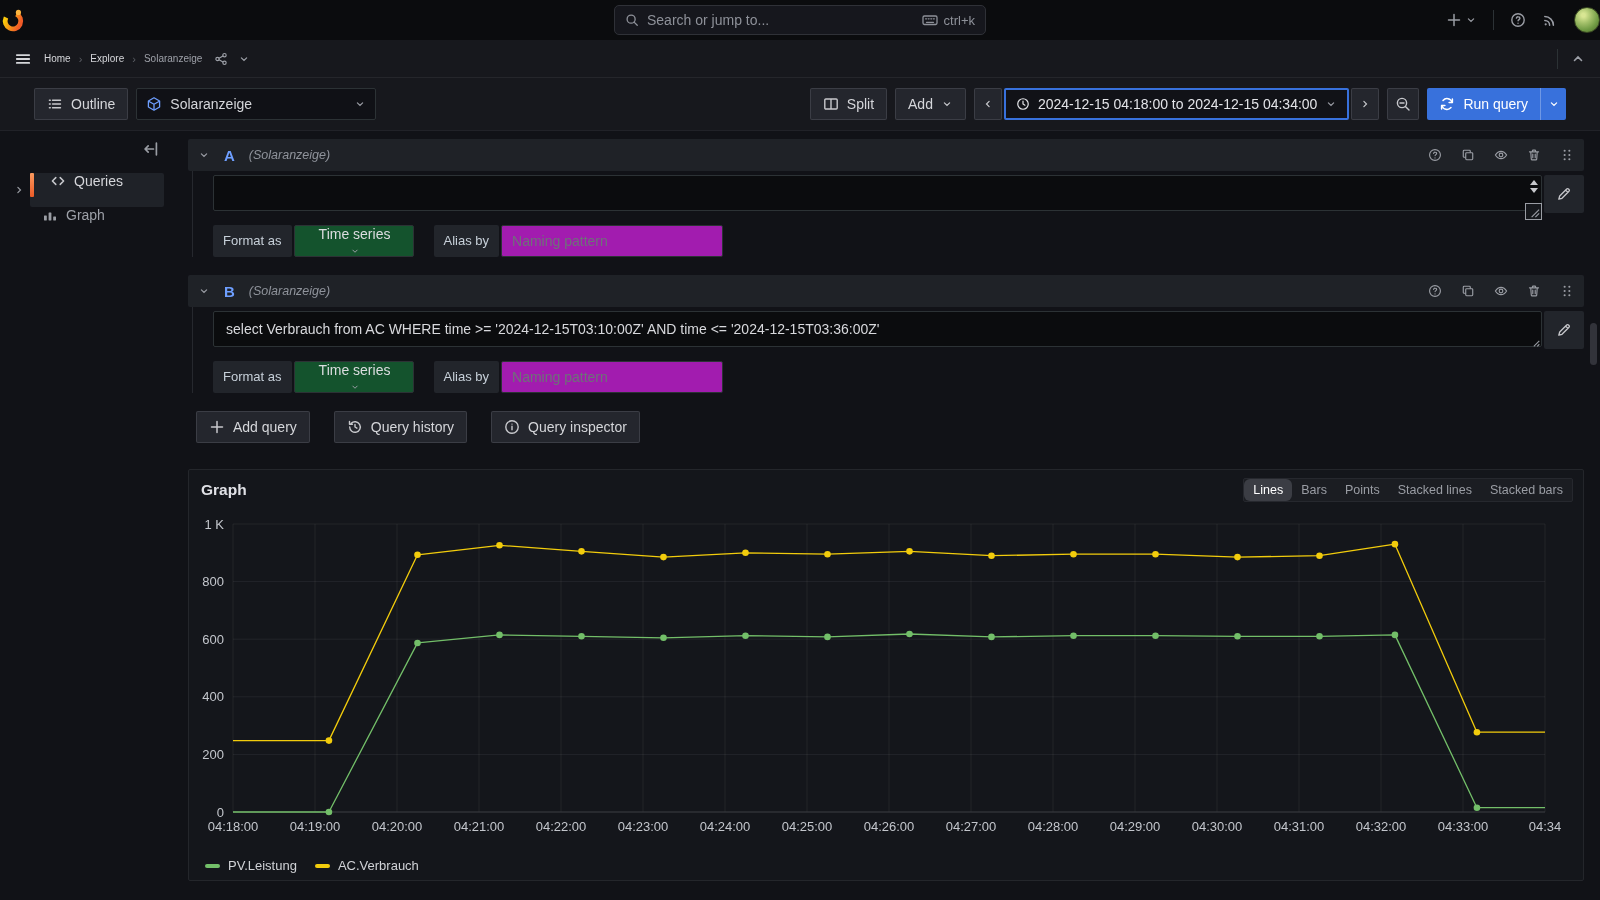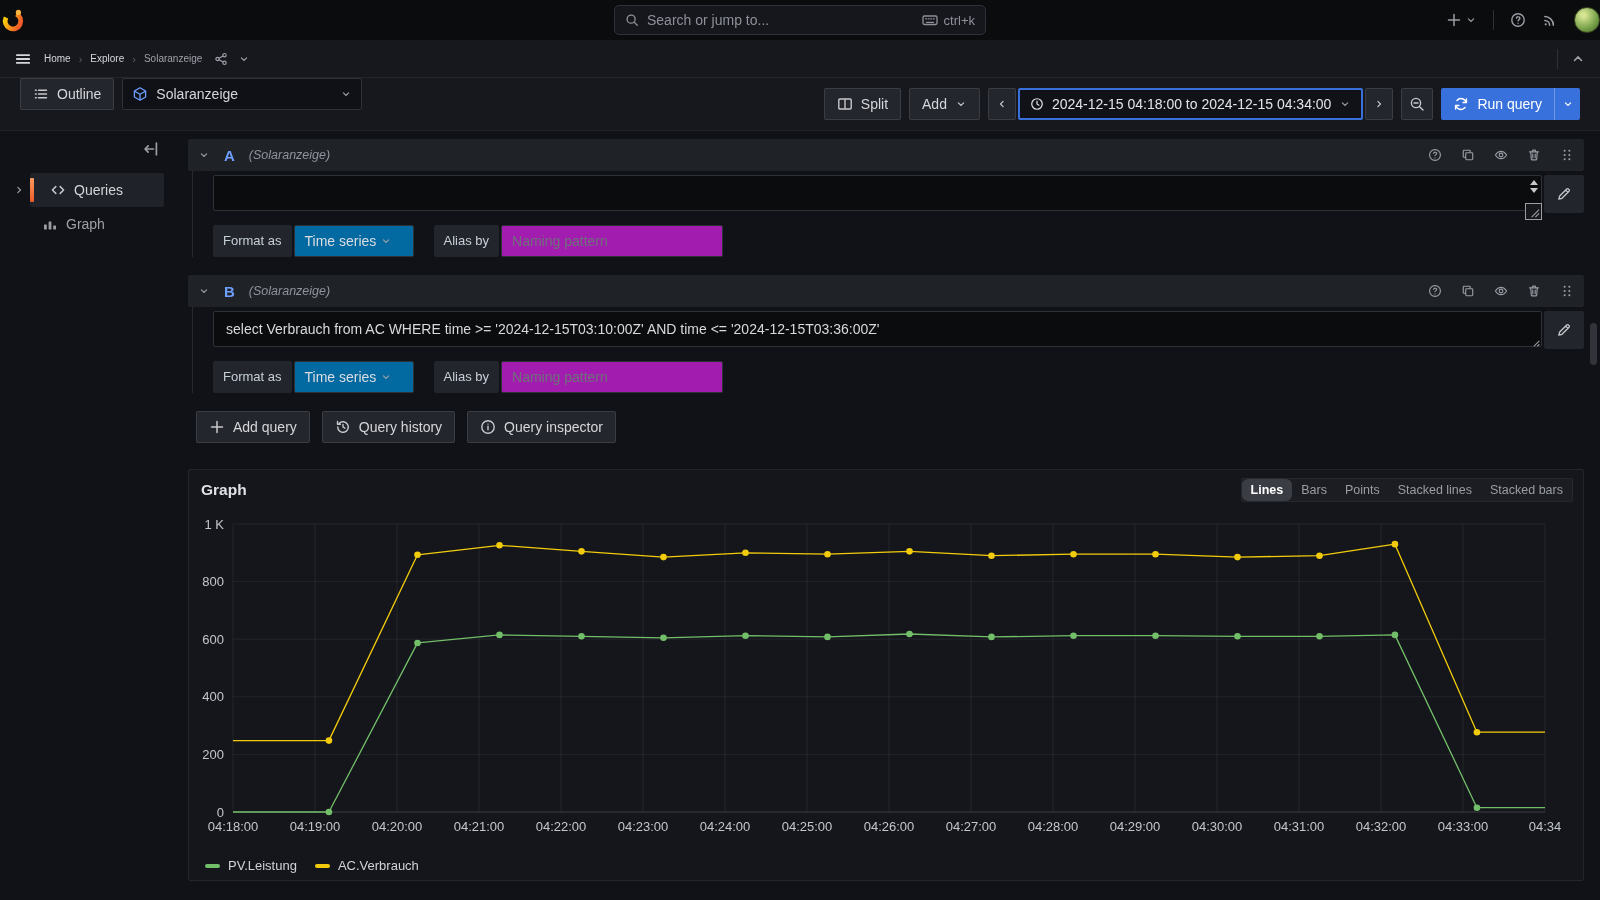--- a/index.html
+++ b/index.html
@@ -29,21 +29,21 @@
     display:flex; align-items:center; padding:0 14px; gap:12px; }
   .crumbs { display:flex; align-items:center; gap:8px; }
   .crumb { color:#d5d6da; font-size:10px; cursor:pointer; }
   .crumb.current { color:#9da0a8; }
   .crumb-sep { color:#5c5f66; font-size:11px; }
   .crumb-actions { display:flex; align-items:center; gap:10px; color:#9da0a8; }
   .crumbbar .right { margin-left:auto; display:flex; align-items:center; gap:12px; color:#9da0a8; }
 
   
   .toolbar { height:53px; background:#17181d; border-bottom:1px solid rgba(204,204,220,0.06);
-    display:flex; padding:0 20px; gap:8px; }
+    display:flex; align-items:center; padding:0 34px; gap:8px; }
   .btn { height:32px; display:inline-flex; align-items:center; gap:8px; padding:0 12px;
     background:#24262d; border:1px solid rgba(204,204,220,0.14); border-radius:2px;
     color:#d5d6da; font-size:14px; font-weight:500; cursor:pointer; white-space:nowrap; }
   .btn .ic { color:#c7c8cc; }
   .btn.icon-only { padding:0 7px; }
   .ds-picker { height:32px; width:240px; background:#101116; border:1px solid #2c3235; border-radius:2px;
     display:flex; align-items:center; gap:8px; padding:0 9px; cursor:pointer; }
   .ds-picker .name { flex:1; color:#d5d6da; font-size:14px; }
   .toolbar .right { margin-left:auto; display:flex; align-items:center; gap:8px; }
   .tp-group { display:flex; align-items:center; }
@@ -55,21 +55,21 @@
   .rq-main { display:flex; align-items:center; gap:8px; padding:0 12px; font-weight:500; font-size:14px; }
   .rq-caret { width:26px; border-left:1px solid rgba(255,255,255,0.28); display:flex; align-items:center; justify-content:center; }
 
   
   .workspace { display:flex; height:769px; }
   .sidebar { width:172px; padding:10px 8px 0 8px; position:relative; flex:none; }
   .collapse-btn { position:absolute; top:9px; right:12px; color:#9a9da4; cursor:pointer; }
   .side-items { margin-top:32px; display:flex; flex-direction:column; gap:0; }
   .side-row { display:flex; align-items:stretch; height:34px; }
   .side-chev { width:22px; display:flex; align-items:center; justify-content:center; color:#9a9da4; cursor:pointer; }
-  .side-item { flex:1; display:flex; align-items:center; gap:8px; color:#9da0a8; font-size:14px;
+  .side-item { flex:1; display:flex; align-items:flex-start; gap:8px; color:#9da0a8; font-size:14px;
     border-radius:2px; padding-left:12px; cursor:pointer; }
   .side-item .ic { color:#9a9da4; flex:none; }
   .side-item.selected { background:#1f2228; color:#d5d6da; padding-left:0; }
   .side-item.selected .ic { color:#c7c8cc; }
   .active-bar { width:4px; height:24px; border-radius:1px; margin-right:8px;
     background:linear-gradient(180deg,#fb9a5f 0%,#ec5b27 100%); flex:none; }
 
   .main { flex:1; padding:8px 16px 0 16px; overflow:hidden; position:relative; }
 
   
@@ -90,38 +90,38 @@
   .q-spinner .up { border-bottom:5px solid #c7c8cc; }
   .q-spinner .dn { border-top:5px solid #c7c8cc; }
   .q-resize-a { position:absolute; right:-1px; bottom:-10px; width:17px; height:17px;
     background:#16181c; border:1px solid #9a9da4; }
   .q-resize-b { position:absolute; right:1px; bottom:1px; width:11px; height:11px; }
   .q-edit-btn { width:40px; height:38px; background:#22252b; border-radius:2px; display:flex;
     align-items:center; justify-content:center; color:#c7c8cc; cursor:pointer; flex:none; }
   .q-options { display:flex; align-items:center; margin-top:12px; }
   .opt-label { background:#22252b; height:32px; line-height:32px; padding:0 10px; font-size:13px;
     font-weight:500; color:#c7d0d9; border-radius:2px; margin-right:2px; white-space:nowrap; }
-  .opt-select { height:32px; min-width:120px; background:#0369a1; border:1px solid #2c3235; border-radius:2px;
-    display:flex; align-items:center; gap:4px; padding:0 8px 0 10px; color:#dcdde0; font-size:14px; cursor:pointer; }
+  .opt-select { height:32px; min-width:120px; background:#14532d; border:1px solid #2c3235; border-radius:2px;
+    display:flex; align-items:center; gap:4px; padding:0 8px 0 10px; color:#dcdde0; font-size:14px; cursor:pointer;flex-direction:column; }
   .opt-select .ic { color:#9a9da4; }
   .opt-gap { width:20px; }
   .opt-input { height:32px; width:222px; background:#a21caf; border:1px solid #2c3235; border-radius:2px;
     padding:0 10px; color:#d8d9dd; font-size:14px; font-family:"Liberation Sans", sans-serif; outline:none; }
   .opt-input::placeholder { color:#6e7179; }
-  .q-actions { display:flex; gap:12px; margin-top:18px; margin-left:8px; }
+  .q-actions { display:flex; gap:24px; margin-top:18px; margin-left:8px; }
 
   
   .g-panel { margin-top:26px; background:#14161b; border:1px solid #24262b; border-radius:2px;
     padding:6px 8px 4px 8px; }
   .g-header { display:flex; align-items:center; padding:2px 2px 4px 4px; }
   .g-title { font-size:15.5px; font-weight:700; color:#e0e1e6; }
   .g-modes { margin-left:auto; display:flex; background:#1b1d22; border:1px solid #26282e; border-radius:2px;
     height:24px; align-items:stretch; font-size:12.5px; color:#9a9da4; overflow:hidden; }
   .g-mode { padding:0 9px; display:flex; align-items:center; cursor:pointer; white-space:nowrap; }
-  .g-mode.active { background:#3b3d44; color:#fff; font-weight:700; border-radius:6px; }
+  .g-mode.active { background:#3b3d44; color:#fff; font-weight:400; border-radius:6px; }
   .g-legend { display:flex; gap:18px; padding:3px 0 3px 8px; font-size:13px; color:#d0d2d6; }
   .lg-item { display:flex; align-items:center; gap:8px; cursor:pointer;justify-content:center; }
   .lg-swatch { width:15px; height:4px; border-radius:2px; display:inline-block; }
 
   .scroll-thumb { position:fixed; right:3px; top:323px; width:7px; height:42px;
     background:rgba(204,204,220,0.18); border-radius:4px; }
 
   svg text { font-family:"Liberation Sans", sans-serif; }
 </style>
 </head>

